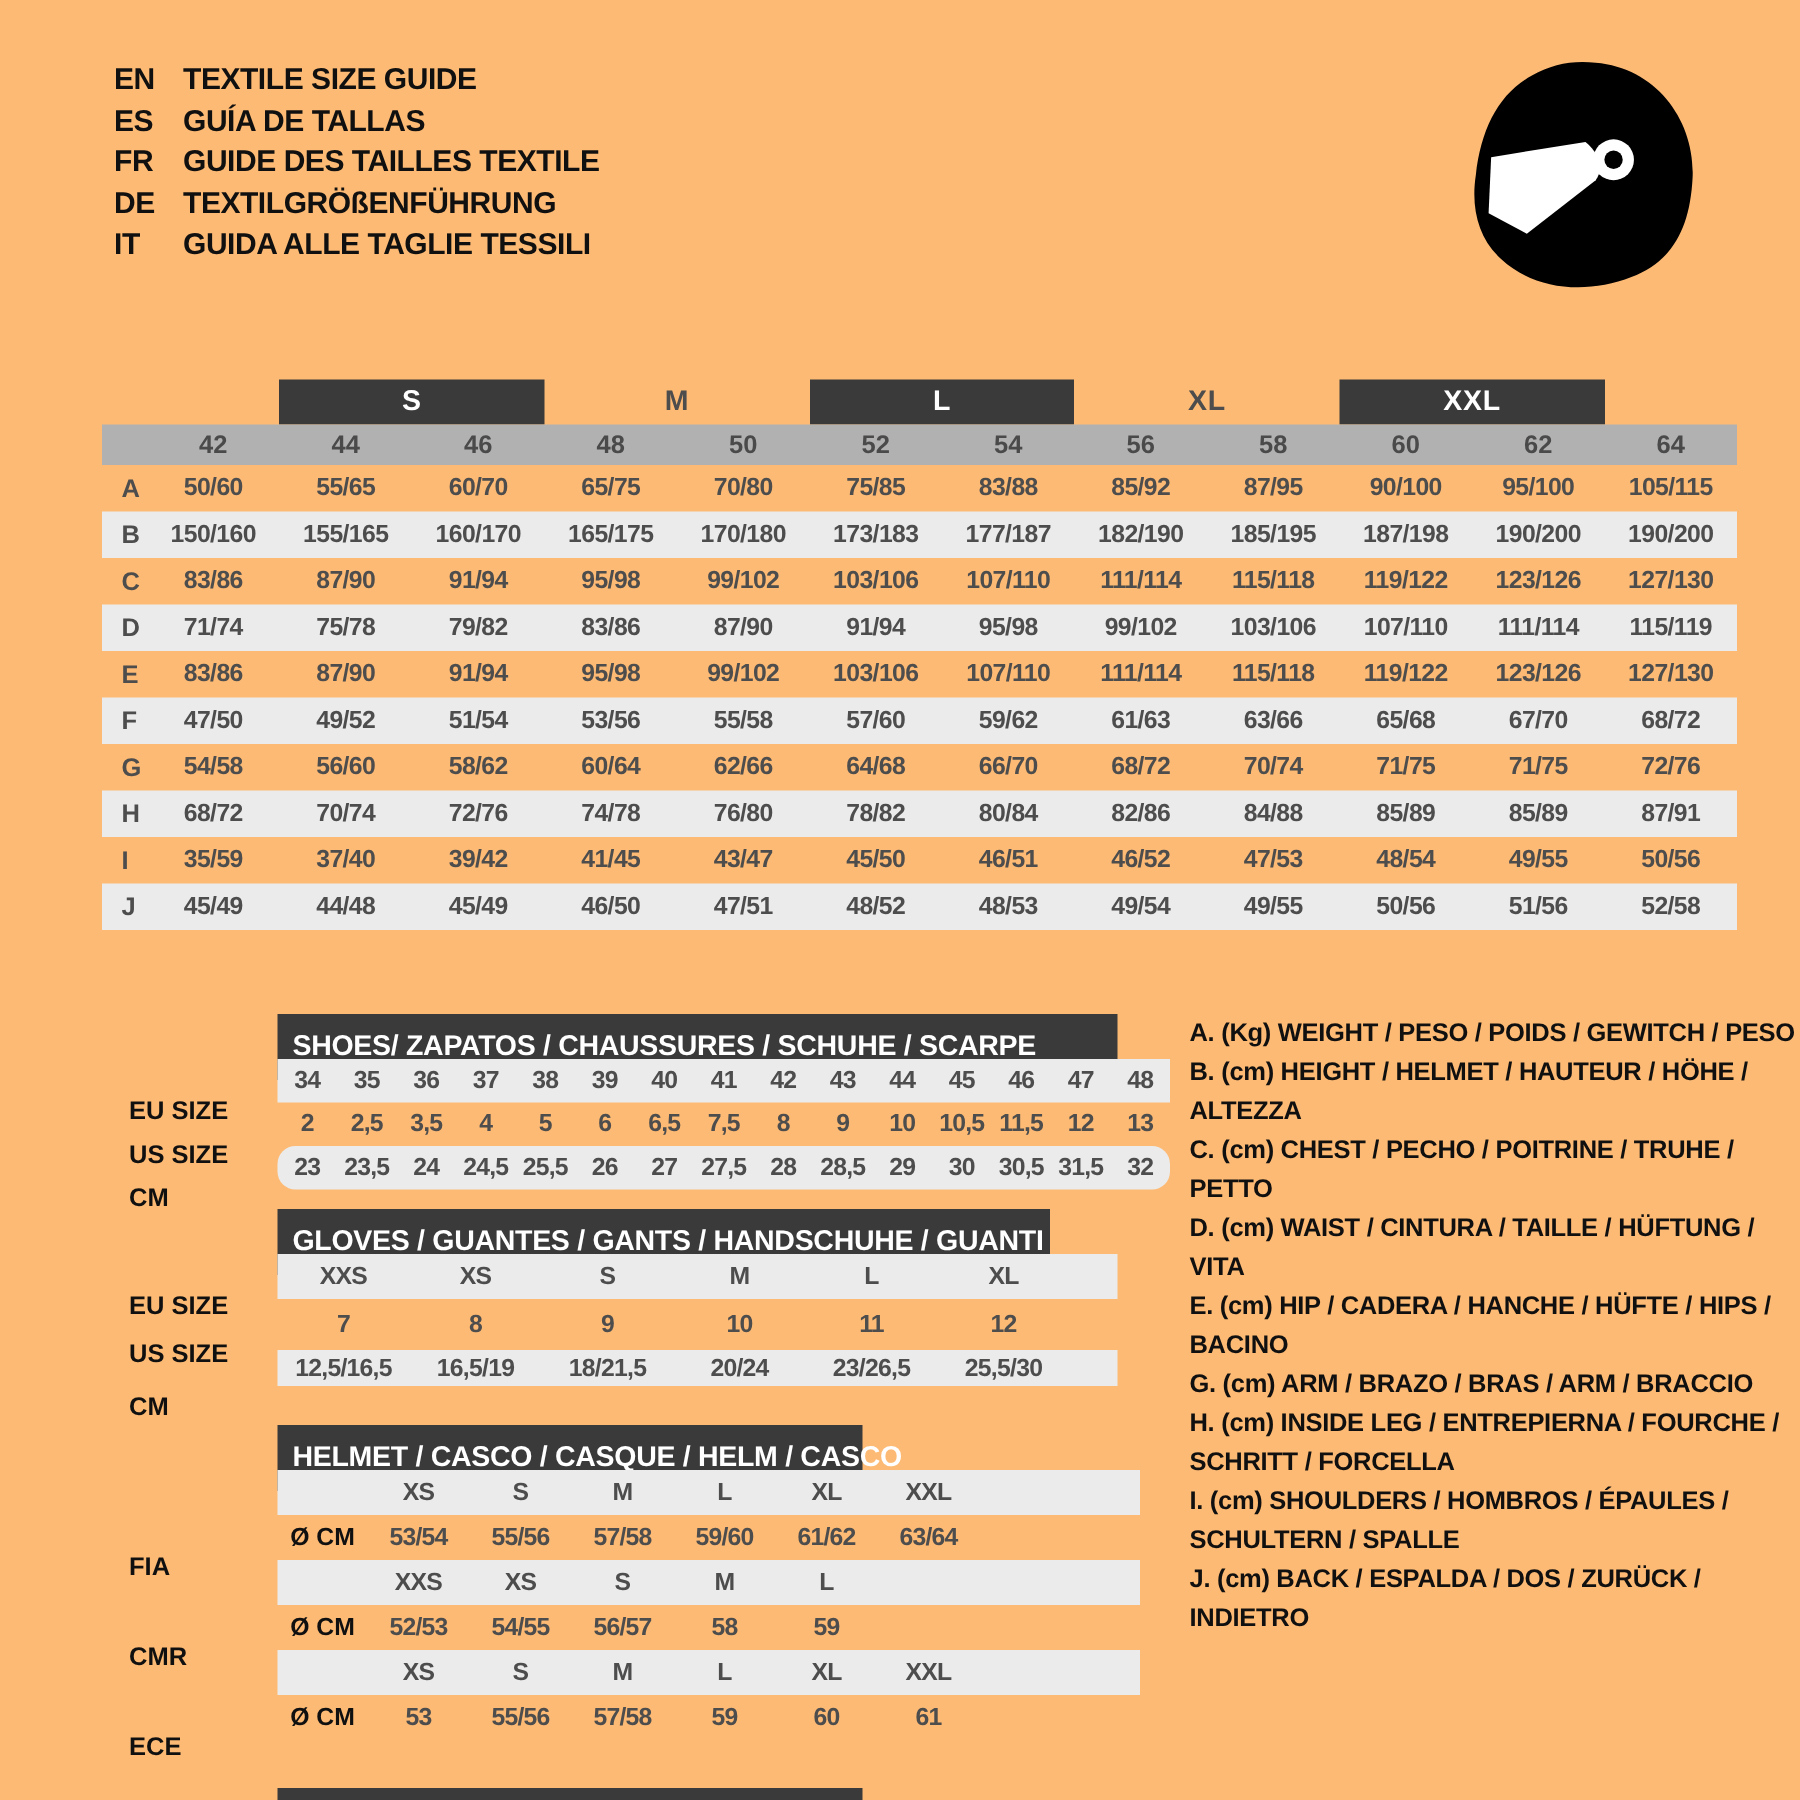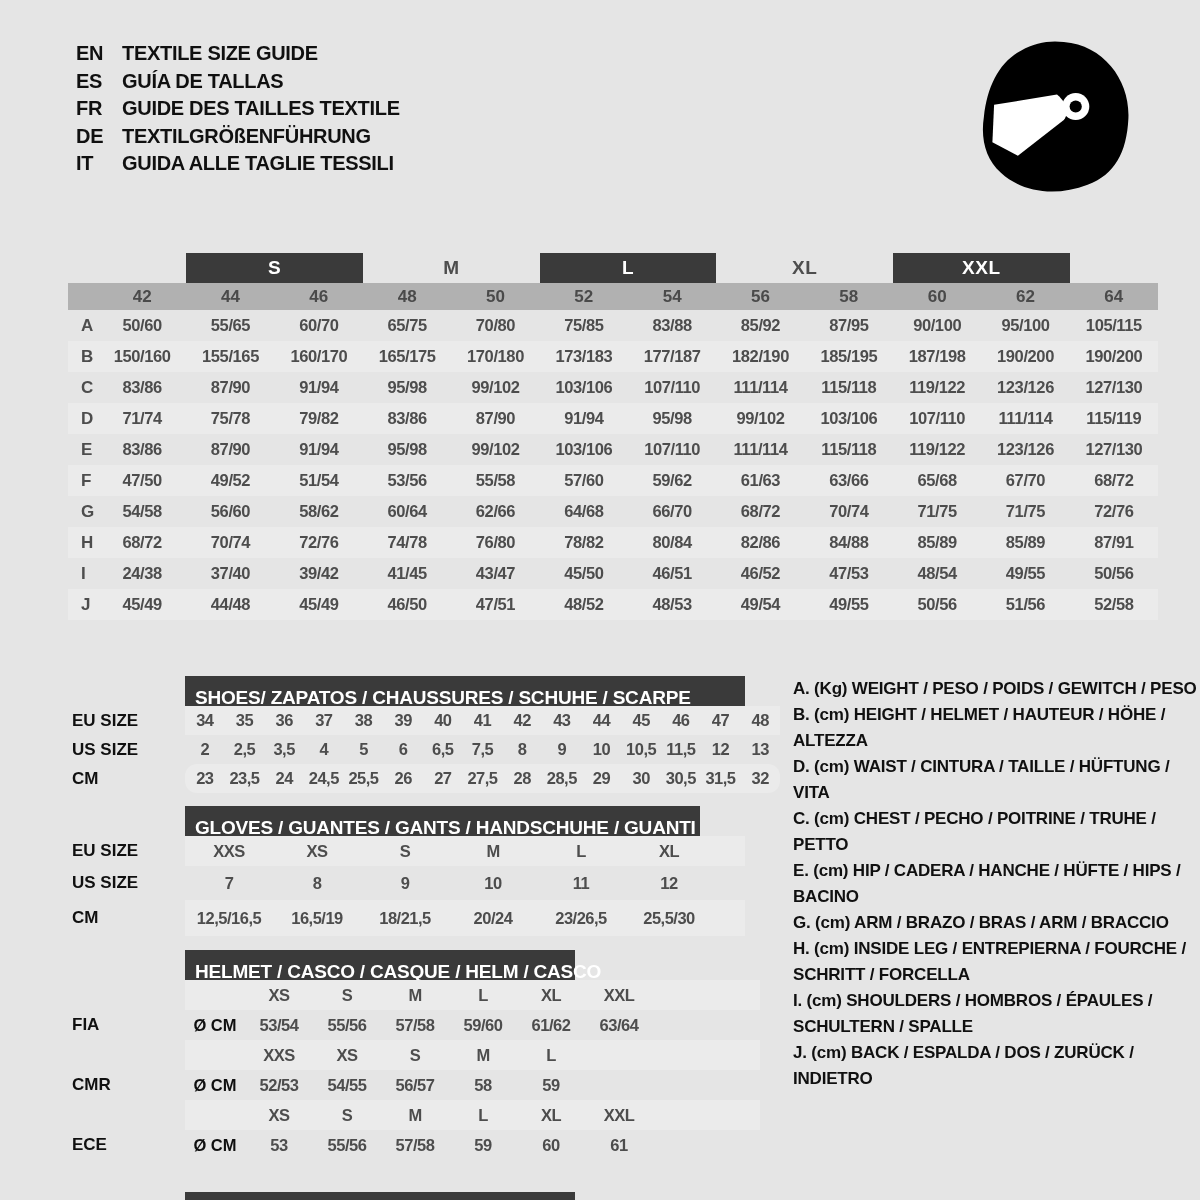--- a/index.html
+++ b/index.html
@@ -1,17 +1,17 @@
 <!DOCTYPE html>
 <html><head>
 <meta charset="utf-8">
 <style>
   html,body{margin:0;padding:0;background:#fff;}
   body{width:1200px;height:1200px;font-family:"Liberation Sans","DejaVu Sans",sans-serif;}
-  .sheet{position:relative;width:1200px;height:1200px;background:#e5e5e5;overflow:hidden;}
+  .sheet{position:relative;width:1200px;height:1200px;background:#fdba74;overflow:hidden;}
 
   
   .lang-list{position:absolute;left:76px;top:40px;}
   .lang-row{display:flex;font-weight:700;font-size:20px;color:#101010;line-height:27.5px;letter-spacing:-0.3px;}
   .lang-code{width:46px;flex:none;}
 
   
   .helmet-svg{position:absolute;left:972px;top:30px;width:170px;height:170px;}
 
   
@@ -20,21 +20,21 @@
   .group-cell.boxed{background:#3a3a3a;color:#ffffff;}
   .main-numrow{position:absolute;left:68px;top:283px;width:1090px;height:27px;background:#b1b1b1;display:grid;grid-template-columns:30px repeat(12,1fr);}
   .num-cell{display:flex;align-items:center;justify-content:center;font-weight:700;font-size:17px;color:#4a4a4a;}
   .main-row{position:absolute;left:68px;width:1090px;height:31px;display:grid;grid-template-columns:30px repeat(12,1fr);}
   .main-row.alt{background:#ebebeb;}
   .letter-cell{display:flex;align-items:center;padding-left:13px;font-weight:700;font-size:17px;color:#4d4d4d;}
   .val-cell{display:flex;align-items:center;justify-content:center;font-weight:700;font-size:16.5px;color:#4d4d4d;letter-spacing:-0.4px;white-space:nowrap;}
 
   
   .secbar{position:absolute;left:185px;height:44px;background:#3a3a3a;color:#fff;font-weight:700;font-size:19px;display:flex;align-items:center;padding-left:10px;box-sizing:border-box;letter-spacing:-0.2px;white-space:nowrap;}
-  .rowlabel{position:absolute;left:72px;font-weight:700;font-size:17px;color:#101010;display:flex;align-items:center;white-space:nowrap;}
+  .rowlabel{position:absolute;left:86px;font-weight:700;font-size:17px;color:#101010;display:flex;align-items:center;white-space:nowrap;margin-top:20px;}
   .rowcontent{position:absolute;left:185px;display:grid;box-sizing:border-box;}
   .rowcontent.stripe{background:#ebebeb;}
   .cell{display:flex;align-items:center;justify-content:center;font-weight:700;color:#4d4d4d;font-size:16.5px;letter-spacing:-0.5px;white-space:nowrap;}
   .cell.unit{color:#101010;letter-spacing:0;}
 
   
   .legend{position:absolute;left:793px;top:676px;width:404px;}
   .legend-item{font-weight:700;font-size:17px;color:#101010;line-height:26px;letter-spacing:-0.2px;}
 
   .bottom-bar{position:absolute;left:185px;top:1192px;width:390px;height:8px;background:#3a3a3a;}
@@ -212,21 +212,21 @@
         <div class="val-cell">78/82</div>
         <div class="val-cell">80/84</div>
         <div class="val-cell">82/86</div>
         <div class="val-cell">84/88</div>
         <div class="val-cell">85/89</div>
         <div class="val-cell">85/89</div>
         <div class="val-cell">87/91</div>
       </div>
       <div class="main-row" style="top: 558px;">
         <div class="letter-cell">I</div>
-        <div class="val-cell">24/38</div>
+        <div class="val-cell">35/59</div>
         <div class="val-cell">37/40</div>
         <div class="val-cell">39/42</div>
         <div class="val-cell">41/45</div>
         <div class="val-cell">43/47</div>
         <div class="val-cell">45/50</div>
         <div class="val-cell">46/51</div>
         <div class="val-cell">46/52</div>
         <div class="val-cell">47/53</div>
         <div class="val-cell">48/54</div>
         <div class="val-cell">49/55</div>
@@ -321,21 +321,21 @@
       <div class="rowlabel" style="top: 868px; height: 30px;">US SIZE</div>
       <div class="rowcontent" style="top: 868px; height: 30px; width: 560px; grid-template-columns: repeat(6, 88px);">
         <div class="cell">7</div>
         <div class="cell">8</div>
         <div class="cell">9</div>
         <div class="cell">10</div>
         <div class="cell">11</div>
         <div class="cell">12</div>
       </div>
       <div class="rowlabel" style="top: 900px; height: 36px;">CM</div>
-      <div class="rowcontent stripe" style="top: 900px; height: 36px; width: 560px; grid-template-columns: repeat(6, 88px);">
+      <div class="rowcontent stripe" style="top: 900px; height: 24px; width: 560px; grid-template-columns: repeat(6, 88px);">
         <div class="cell">12,5/16,5</div>
         <div class="cell">16,5/19</div>
         <div class="cell">18/21,5</div>
         <div class="cell">20/24</div>
         <div class="cell">23/26,5</div>
         <div class="cell">25,5/30</div>
       </div>
     </div>
 
   <div class="secbar" style="top:950px;width:390px">HELMET / CASCO / CASQUE / HELM / CASCO</div>
@@ -393,22 +393,22 @@
         <div class="cell">57/58</div>
         <div class="cell">59</div>
         <div class="cell">60</div>
         <div class="cell">61</div>
       </div>
     </div>
 
   <div class="legend" id="legend">
       <div class="legend-item">A. (Kg) WEIGHT / PESO / POIDS / GEWITCH / PESO</div>
       <div class="legend-item">B. (cm) HEIGHT / HELMET / HAUTEUR / HÖHE / ALTEZZA</div>
+      <div class="legend-item">C. (cm) CHEST / PECHO / POITRINE / TRUHE / PETTO</div>
       <div class="legend-item">D. (cm) WAIST / CINTURA / TAILLE / HÜFTUNG / VITA</div>
-      <div class="legend-item">C. (cm) CHEST / PECHO / POITRINE / TRUHE / PETTO</div>
       <div class="legend-item">E. (cm) HIP / CADERA / HANCHE / HÜFTE / HIPS / BACINO</div>
       <div class="legend-item">G. (cm) ARM / BRAZO / BRAS / ARM / BRACCIO</div>
       <div class="legend-item">H. (cm) INSIDE LEG / ENTREPIERNA / FOURCHE / SCHRITT / FORCELLA</div>
       <div class="legend-item">I. (cm) SHOULDERS / HOMBROS / ÉPAULES / SCHULTERN / SPALLE</div>
       <div class="legend-item">J. (cm) BACK / ESPALDA / DOS / ZURÜCK / INDIETRO</div>
     </div>
 
   <div class="bottom-bar"></div>
 </div>
 

